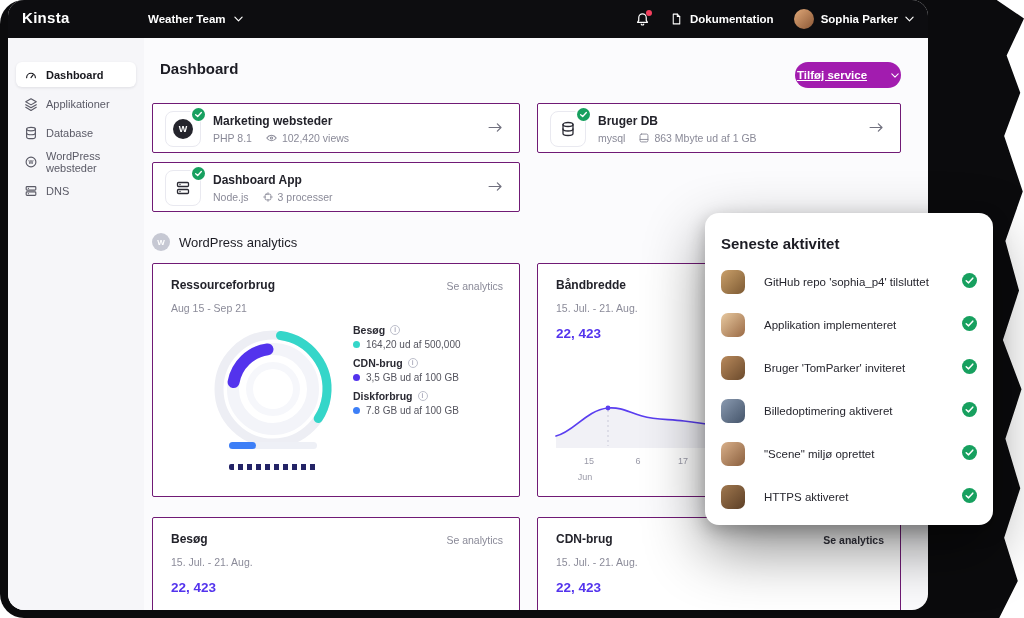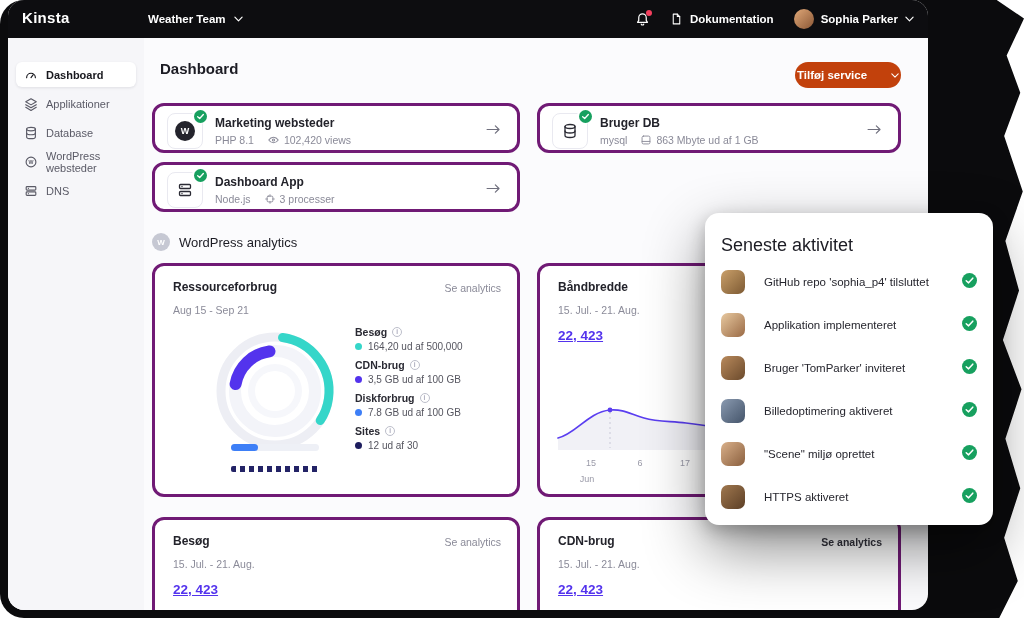--- a/index.html
+++ b/index.html
@@ -31,24 +31,24 @@
   
   .sidebar { position:absolute; left:0; top:38px; width:136px; height:572px; background:#f6f6f9; padding:24px 8px 0; }
   .side-item { display:flex; align-items:center; gap:8px; height:25px; padding:0 8px; margin-bottom:4px; border-radius:6px;
     color:#5a5a66; font-size:11px; font-weight:500; cursor:pointer; }
   .side-item.active { background:#fff; color:#17171d; font-weight:700; box-shadow:0 1px 3px rgba(20,20,40,.10); }
 
   
   .content { position:absolute; left:136px; top:38px; width:784px; height:572px; }
   .page-title { position:absolute; left:16px; top:22px; font-size:15px; font-weight:700; color:#1c1c24; }
   .add-service { position:absolute; left:651px; top:24px; width:106px; height:26px; border:none; border-radius:14px;
-    background:#c2410c; color:#fff; font-size:11.5px; font-weight:600; font-family:inherit; display:flex; align-items:center;
-    justify-content:center; gap:24px; cursor:pointer; }
-
-  .card { position:absolute; background:#fff; border:3px solid #701a75; border-radius:12px; }
+    background:#a21caf; color:#fff; font-size:11.5px; font-weight:600; font-family:inherit; display:flex; align-items:center;
+    justify-content:center; gap:24px; cursor:pointer;text-decoration:underline; }
+
+  .card { position:absolute; background:#fff; border:1px solid #701a75; border-radius:2px; }
   .svc-a { left:8px;  top:65px;  width:368px; height:50px; }
   .svc-b { left:393px; top:65px; width:364px; height:50px; }
   .svc-c { left:8px;  top:124px; width:368px; height:50px; }
   .svc-iconbox { position:absolute; left:12px; top:7px; width:36px; height:36px; border:1px solid #e9e9f0; border-radius:8px;
     display:flex; align-items:center; justify-content:center; color:#2a2a33; }
   .badge { position:absolute; width:13px; height:13px; border-radius:50%; box-shadow:0 0 0 2px #fff; }
   .svc-badge { top:-5px; right:-5px; }
   .wp-glyph { width:20px; height:20px; border-radius:50%; background:#24242c; color:#fff; font-size:9px; font-weight:700;
     display:flex; align-items:center; justify-content:center; }
   .wp-glyph::after { content:"W"; }
@@ -65,21 +65,21 @@
 
   .res-card { left:8px; top:225px; width:368px; height:234px; }
   .bw-card  { left:393px; top:225px; width:364px; height:234px; }
   .bes-card { left:8px; top:479px; width:368px; height:131px; }
   .cdn-card { left:393px; top:479px; width:364px; height:131px; }
   .card-title { position:absolute; left:18px; top:14px; font-size:12px; font-weight:700; color:#23232b; }
   .card-link { position:absolute; right:16px; top:16px; font-size:10.5px; color:#8a8a98; background:none; border:none;
     font-family:inherit; cursor:pointer; }
   .card-link.dark { color:#33333d; font-weight:600; }
   .card-period { position:absolute; left:18px; top:38px; font-size:10.5px; color:#8b8b99;text-align:right; }
-  .card-value { position:absolute; left:18px; top:62px; font-size:13.5px; font-weight:700; color:#5333ed;text-decoration:underline; }
+  .card-value { position:absolute; left:18px; top:62px; font-size:13.5px; font-weight:700; color:#5333ed; }
 
   .donut { position:absolute; left:52px; top:57px; }
   .bar-track { position:absolute; left:76px; top:178px; width:88px; height:7px; border-radius:4px; background:#eef0f6; }
   .bar-fill { width:31%; height:100%; border-radius:4px; background:#3d7ff7; }
   .dots-bar { position:absolute; left:76px; top:200px; width:88px; height:6px; border-radius:2px;
     background:repeating-linear-gradient(90deg,#232366 0 5px,transparent 5px 9px); }
 
   .legend { position:absolute; left:200px; top:60px; width:160px; }
   .lg-entry { margin-bottom:7px; }
   .lg-label-row { display:flex; align-items:center; gap:5px; font-size:10.5px; font-weight:700; color:#2a2a33; }
@@ -90,21 +90,21 @@
   .lg-dot { width:7px; height:7px; border-radius:50%; background:#999; flex:0 0 auto; }
 
   .bw-chart { position:absolute; left:16px; top:120px; }
   .tick { position:absolute; font-size:9px; color:#9a9aa8; transform:translateX(-50%); }
   .t0 { left:51px; top:192px; } .t1 { left:100px; top:192px; } .t2 { left:145px; top:192px; }
   .t-month { left:47px; top:208px; }
 
   
   .panel { position:absolute; left:705px; top:213px; width:288px; height:312px; background:#fff; border-radius:14px; z-index:60;
     box-shadow:0 24px 60px rgba(0,0,0,.45), 0 6px 18px rgba(0,0,0,.25); }
-  .panel-title { position:absolute; left:16px; top:22px; font-size:18px; font-weight:400; color:#1c1c24; }
+  .panel-title { position:absolute; left:16px; top:22px; font-size:15px; font-weight:700; color:#1c1c24; }
   .act-item { position:absolute; left:16px; width:256px; height:26px; display:flex; align-items:center; }
   .act-avatar { width:24px; height:24px; border-radius:7px; flex:0 0 auto; }
   .av-1 { background:linear-gradient(135deg,#caa06a,#7d5a33); }
   .av-2 { background:linear-gradient(135deg,#e8c9a0,#9a6a45); }
   .av-3 { background:linear-gradient(135deg,#b98a5c,#6b4a2c); }
   .av-4 { background:linear-gradient(135deg,#8a9ab0,#44546a); }
   .av-5 { background:linear-gradient(135deg,#d9b08a,#8a5f3e); }
   .av-6 { background:linear-gradient(135deg,#a0784f,#5c3f26); }
   .act-text { margin-left:19px; font-size:11.5px; color:#26262e; flex:1 1 auto; }
   .act-check { flex:0 0 auto; }
@@ -365,30 +365,20 @@
               </div>
           </div>
           <div class="lg-entry">
             <div class="lg-label-row">
                 <span>Diskforbrug</span>
                 <i class="info-i"></i>
               </div>
             <div class="lg-value-row">
                 <span class="lg-dot" style="background: rgb(61, 127, 247);"></span>
                 <span>7.8 GB ud af 100 GB</span>
-              </div>
-          </div>
-          <div class="lg-entry">
-            <div class="lg-label-row">
-                <span>Sites</span>
-                <i class="info-i"></i>
-              </div>
-            <div class="lg-value-row">
-                <span class="lg-dot" style="background: rgb(29, 29, 94);"></span>
-                <span>12 ud af 30</span>
               </div>
           </div>
         </div>
       </div>
 
       <div class="card bw-card">
         <div class="card-title">Båndbredde</div>
         <div class="card-period">15. Jul. - 21. Aug.</div>
         <div class="card-value">22, 423</div>
         <svg class="bw-chart" width="180" height="66" viewBox="0 0 180 66">

